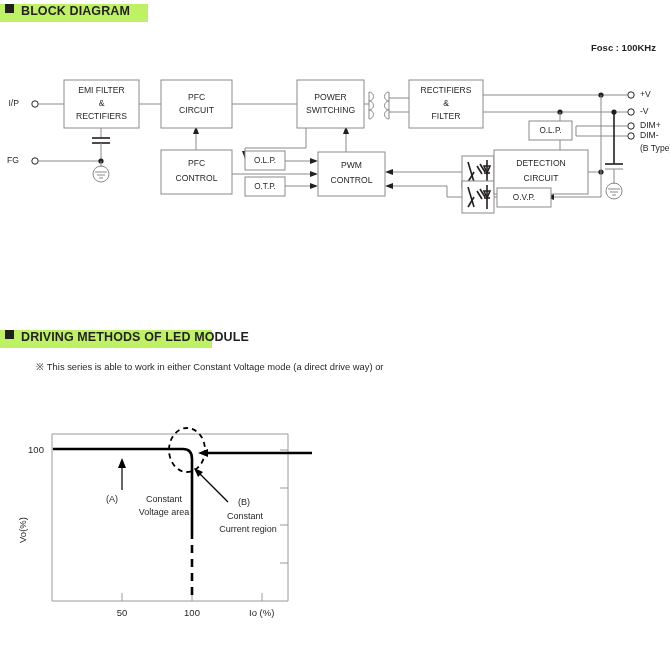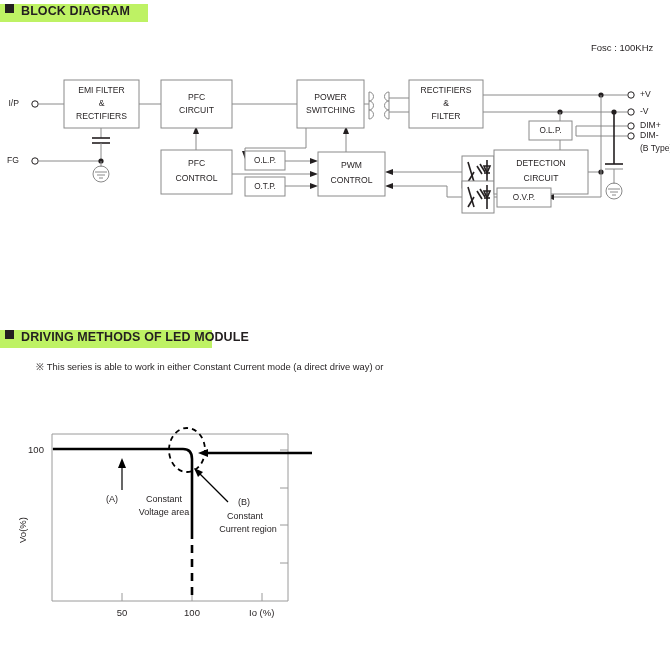--- a/index.html
+++ b/index.html
@@ -38,21 +38,21 @@
     font-size: 12.5px;
     font-weight: bold;
     letter-spacing: 0.1px;
     white-space: nowrap;
   }
 
   #hdr-block { left: 0px; top: 4px; width: 148px; }
   #hdr-driving { left: 0px; top: 330px; width: 212px; }
 
   
-  .abs { position: absolute; white-space: nowrap; }
+  .abs { position: absolute; white-space: nowrap; font-weight: bold; }
 
   #fosc {
     left: 591px; top: 42px;
     font-size: 9.5px;
   }
 
   
   #block-diagram {
     position: absolute;
     left: 0; top: 60px;
@@ -319,21 +319,21 @@
   <text class="bd-label-sm" x="524" y="138">O.V.P.</text>
 
 </svg>
 
 <div class="section-header" id="hdr-driving">
   <span class="bullet"></span>
   <span class="htext">DRIVING METHODS OF LED MODULE</span>
 </div>
 
 <div id="driving-note">
-  <span class="mark">※</span><span>This series is able to work in either Constant Current mode (a direct drive way) or</span>
+  <span class="mark">※</span><span>This series is able to work in either Constant Voltage mode (a direct drive way) or</span>
 </div>
 
 <div id="chart-wrap">
   <svg id="chart-svg" viewBox="0 0 670 225" width="670" height="225">
 
     <line class="ax-line" x1="52" y1="14" x2="52" y2="181"></line>
     <line class="ax-line" x1="52" y1="181" x2="288" y2="181"></line>
     <line class="ax-line" x1="288" y1="14" x2="288" y2="181"></line>
     <line class="ax-line" x1="52" y1="14" x2="288" y2="14"></line>
 

